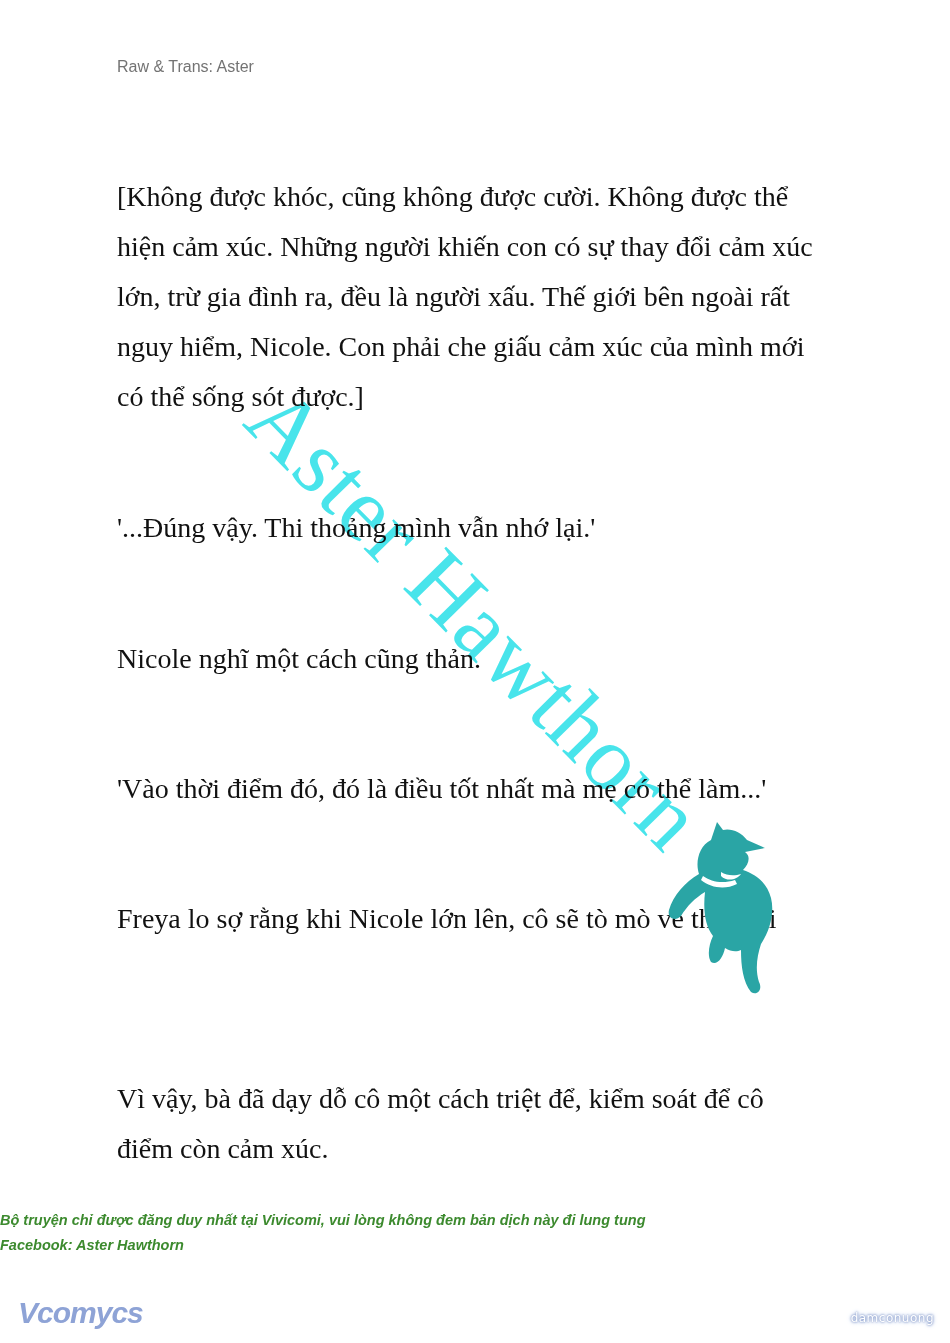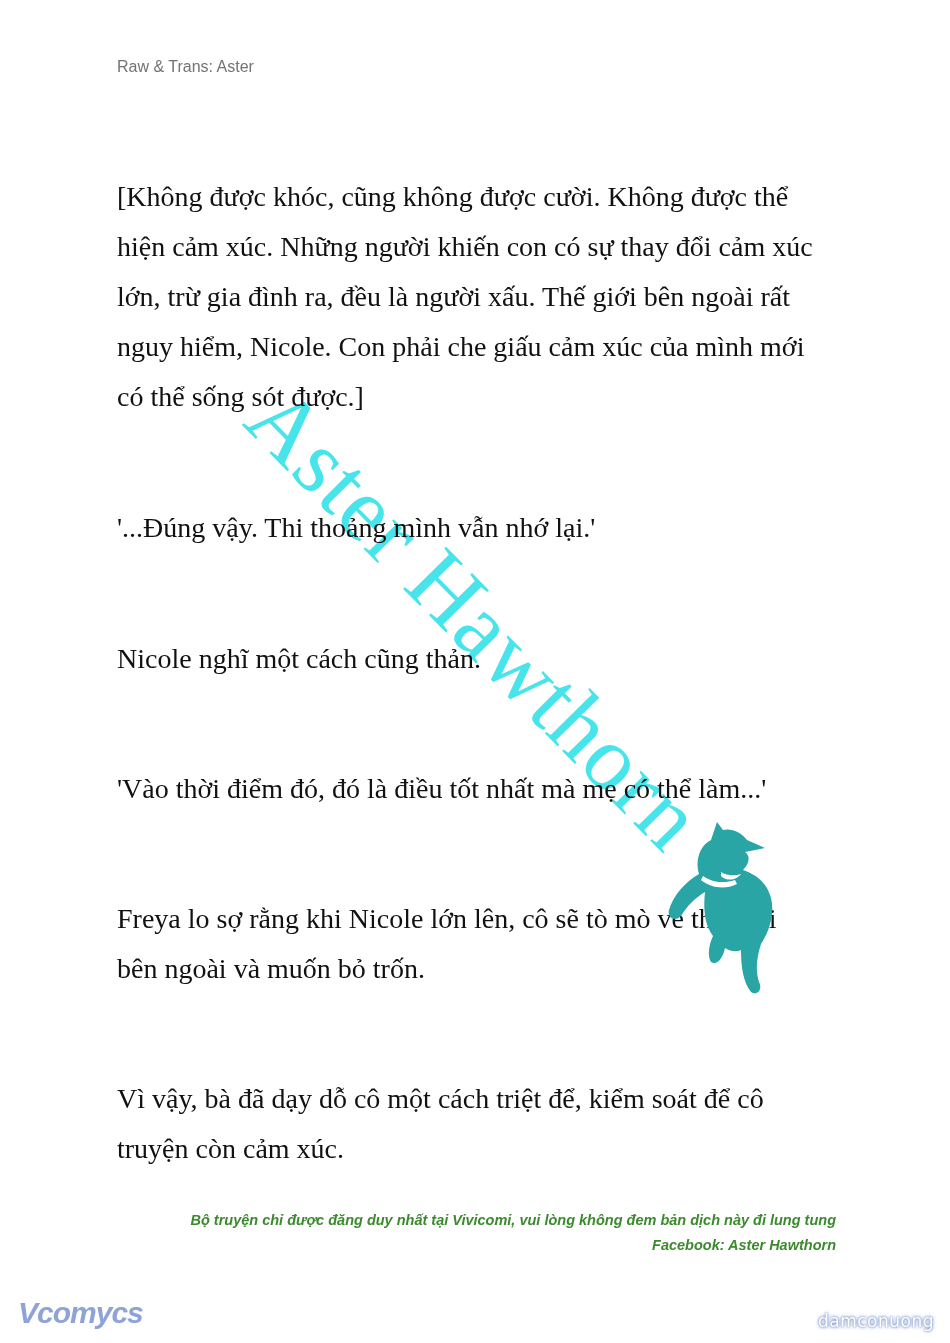--- a/index.html
+++ b/index.html
@@ -23,33 +23,33 @@
     width: 760px; text-align: center;
     transform: rotate(45.5deg); transform-origin: center center;
     font-family: "Liberation Serif", serif; font-size: 92px;
     color: #3fe3ea; opacity: 0.95; white-space: nowrap; letter-spacing: 1px;
     pointer-events: none; z-index: 0;
   }
   .text-layer { position: absolute; inset: 0; z-index: 1; }
   .cat { position: absolute; left: 665px; top: 810px; width: 125px; height: 185px; z-index: 2; }
   .footer-notice {
     position: absolute; left: 0; width: 836px; top: 1208px;
-    text-align: right; font-family: "Liberation Sans", sans-serif;
+    text-align: left; font-family: "Liberation Sans", sans-serif;
     font-style: italic; font-weight: bold; font-size: 14.5px;
     color: #3c8a2e; line-height: 25px;
   }
   .footer-notice .fline { display: block; }
   .vcomycs {
     position: absolute; left: 18px; top: 1296px;
     font-family: "Liberation Sans", sans-serif; font-style: italic; font-weight: bold;
     font-size: 30px; color: #8ea3d6; letter-spacing: -1px;
   }
   .damconuong {
     position: absolute; right: 16px; top: 1311px;
-    font-family: "DejaVu Sans", sans-serif; font-size: 17px;
+    font-family: "DejaVu Sans", sans-serif; font-size: 12px;
     color: #ffffff; letter-spacing: 0.5px;
     text-shadow: 0 0 2px #7f96c9, 0 0 3px #7f96c9, 0 0 5px #a8b8e0;
   }
 </style>
 </head>
 <body>
 
 <div class="header-credit">Raw &amp; Trans: Aster</div>
 
 <div class="watermark">Aster Hawthorn</div>
@@ -66,25 +66,24 @@
     <span class="line">có thể sống sót được.]</span>
   </p>
   <p class="para" style="top:634px;">
     <span class="line">Nicole nghĩ một cách cũng thản.</span>
   </p>
   <p class="para" style="top:764px;">
     <span class="line">'Vào thời điểm đó, đó là điều tốt nhất mà mẹ có thể làm...'</span>
   </p>
   <p class="para" style="top:894px;">
     <span class="line">Freya lo sợ rằng khi Nicole lớn lên, cô sẽ tò mò về thế giới</span>
-    <span class="line">bên ngoài và muốn bỏ trốn.</span>
   </p>
   <p class="para" style="top:1074px;">
     <span class="line">Vì vậy, bà đã dạy dỗ cô một cách triệt để, kiểm soát để cô</span>
-    <span class="line">truyện còn cảm xúc.</span>
+    <span class="line">điểm còn cảm xúc.</span>
   </p>
 </div>
 
 <svg class="cat" viewBox="0 0 125 185" xmlns="http://www.w3.org/2000/svg">
   <path fill="#2aa5a5" d="
     M52 12 L46 30 C34 36 30 52 34 64 C20 72 8 86 4 100 C2 108 10 112 16 106 C22 96 30 88 40 82
     C38 100 40 116 48 126 C44 134 42 146 46 152 C52 156 58 148 60 138
     C66 142 72 142 76 140 C76 156 78 172 86 182 C92 186 98 180 94 172 C90 160 92 146 96 134
     C104 122 110 104 106 88 C102 72 90 64 78 60 C84 54 86 46 80 42 L100 38 L82 30 C76 22 66 18 58 20 Z
     M56 62 C62 66 70 66 76 64 C72 70 62 72 56 66 Z"></path>

